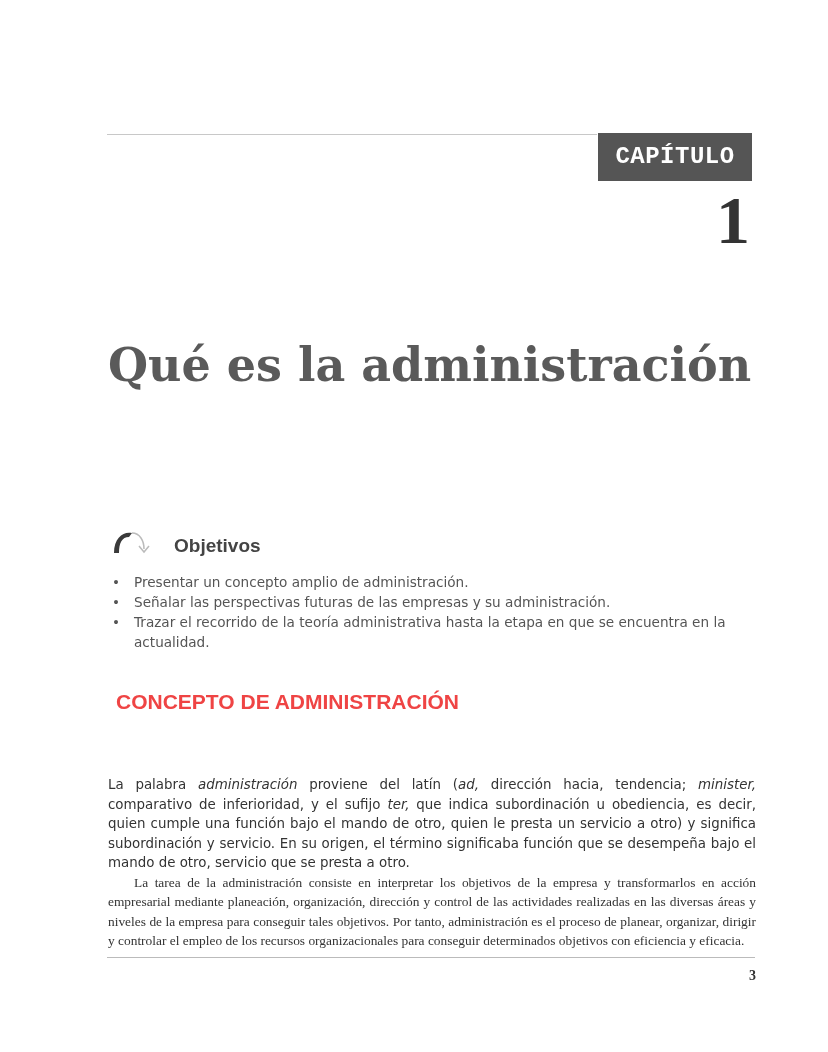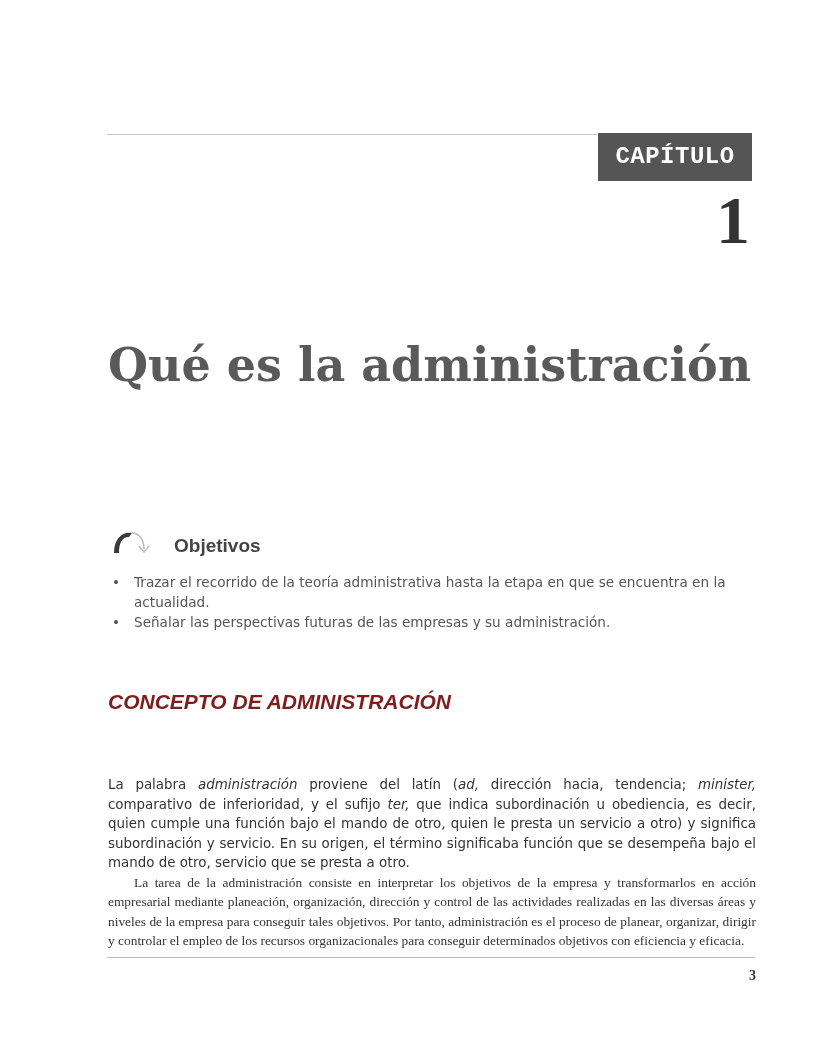--- a/index.html
+++ b/index.html
@@ -7,21 +7,21 @@
   .top-rule { position:absolute; left:107px; top:134px; width:490px; height:1px; background:#c8c8c8; }
   .chap-box { position:absolute; left:598px; top:133px; width:154px; height:48px; background:#555; color:#fff; font-family:Liberation Mono, monospace; font-weight:bold; font-size:24px; text-align:center; line-height:48px; letter-spacing:0.5px; }
   .chap-num { position:absolute; left:600px; top:180px; width:150px; text-align:right; font-family:"Liberation Serif", serif; font-weight:bold; font-size:68px; color:#333; line-height:80px; }
   .title { position:absolute; left:108px; top:338px; font-family:"DejaVu Serif", serif; font-weight:bold; font-size:46px; line-height:54px; color:#5a5a5a; margin:0; }
   .obj-row { position:absolute; left:110px; top:527px; display:flex; align-items:flex-end; }
   .obj-icon { width:46px; height:30px; }
   .obj-label { margin-left:18px; font-weight:bold; font-size:19px; color:#444; }
   ul.bullets { position:absolute; left:110px; top:572px; width:650px; margin:0; padding:0; list-style:none; font-family:"DejaVu Sans", sans-serif; font-size:13.6px; line-height:20px; color:#555; }
   ul.bullets li { position:relative; padding-left:24px; }
   ul.bullets li::before { content:"•"; position:absolute; left:2px; }
-  .section-h { position:absolute; left:108px; top:690px; font-weight:bold; font-size:21px; color:#7f1d1d; margin:0;font-style:italic; }
+  .section-h { position:absolute; left:116px; top:690px; font-weight:bold; font-size:21px; color:#ef4444; margin:0; }
   .body { position:absolute; left:108px; top:775px; width:648px; font-family:"DejaVu Sans", sans-serif; font-size:13.4px; line-height:19.5px; color:#333; text-align:justify; }
   .body p { margin:0; }
   .body p.indent { text-indent:26px;font-family:Liberation Serif, serif; }
   .bottom-rule { position:absolute; left:107px; top:957px; width:648px; height:1px; background:#bbb; }
   .page-num { position:absolute; left:730px; top:968px; width:26px; text-align:right; font-family:"Liberation Serif", serif; font-weight:bold; font-size:14px; color:#333; }
 </style>
 </head>
 <body>
 
 <div class="top-rule"></div>
@@ -35,22 +35,23 @@
 <div class="obj-row">
   <svg class="obj-icon" viewBox="0 0 46 30">
     <path d="M4 26 C4 10 14 4 22 6 L19 10 C12 10 9 16 9 26 Z" fill="#3a3a3a"></path>
     <path d="M22 6 C30 6 34 14 34 22" fill="none" stroke="#bbb" stroke-width="1.5"></path>
     <path d="M29 19 L34 25 L39 19" fill="none" stroke="#bbb" stroke-width="1.5"></path>
   </svg>
   <span class="obj-label">Objetivos</span>
 </div>
 
 <ul class="bullets">
+  <li>Presentar un concepto amplio de administración.</li>
+  <li>Señalar las perspectivas futuras de las empresas y su administración.</li>
   <li>Trazar el recorrido de la teoría administrativa hasta la etapa en que se encuentra en la actualidad.</li>
-  <li>Señalar las perspectivas futuras de las empresas y su administración.</li>
 </ul>
 
 <h2 class="section-h">CONCEPTO DE ADMINISTRACIÓN</h2>
 
 <div class="body">
   <p><span>La palabra </span><em>administración</em><span> proviene del latín (</span><em>ad,</em><span> dirección hacia, tendencia; </span><em>minister,</em><span> comparativo de inferioridad, y el sufijo </span><em>ter,</em><span> que indica subordinación u obediencia, es decir, quien cumple una función bajo el mando de otro, quien le presta un servicio a otro) y significa subordinación y servicio. En su origen, el término significaba función que se desempeña bajo el mando de otro, servicio que se presta a otro.</span></p>
   <p class="indent">La tarea de la administración consiste en interpretar los objetivos de la empresa y transformarlos en acción empresarial mediante planeación, organización, dirección y control de las actividades realizadas en las diversas áreas y niveles de la empresa para conseguir tales objetivos. Por tanto, administración es el proceso de planear, organizar, dirigir y controlar el empleo de los recursos organizacionales para conseguir determinados objetivos con eficiencia y eficacia.</p>
 </div>
 
 <div class="bottom-rule"></div>

